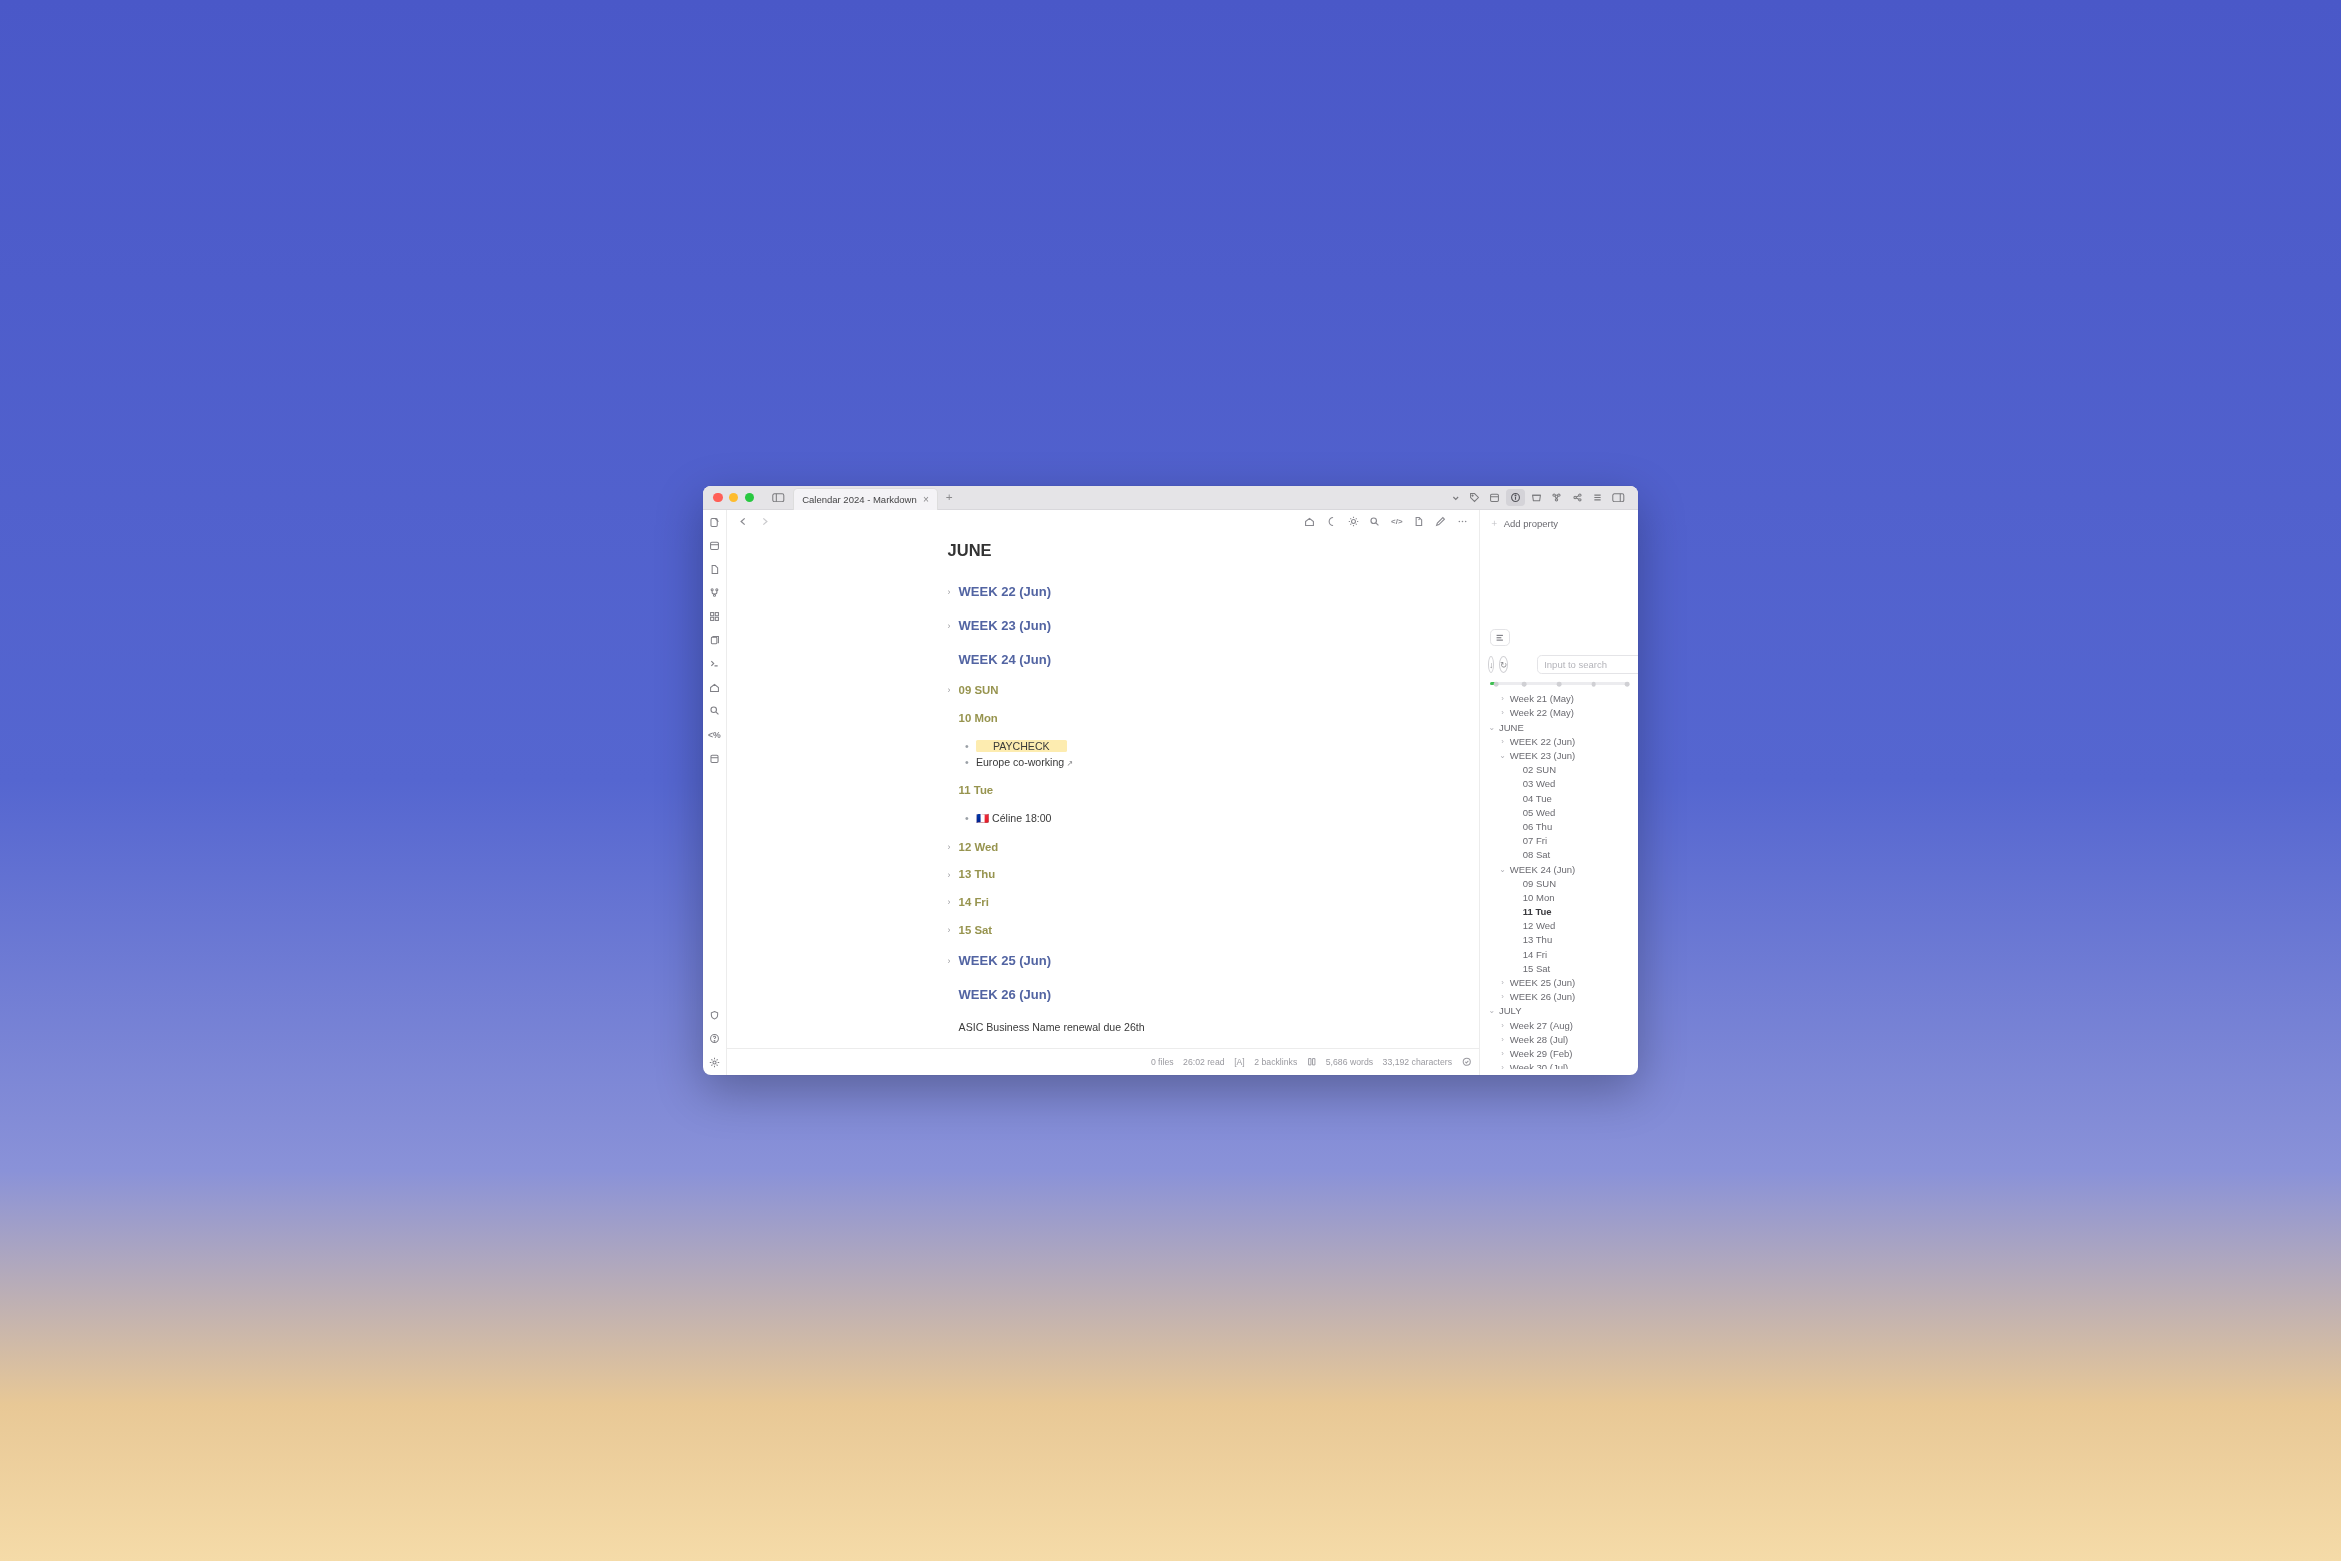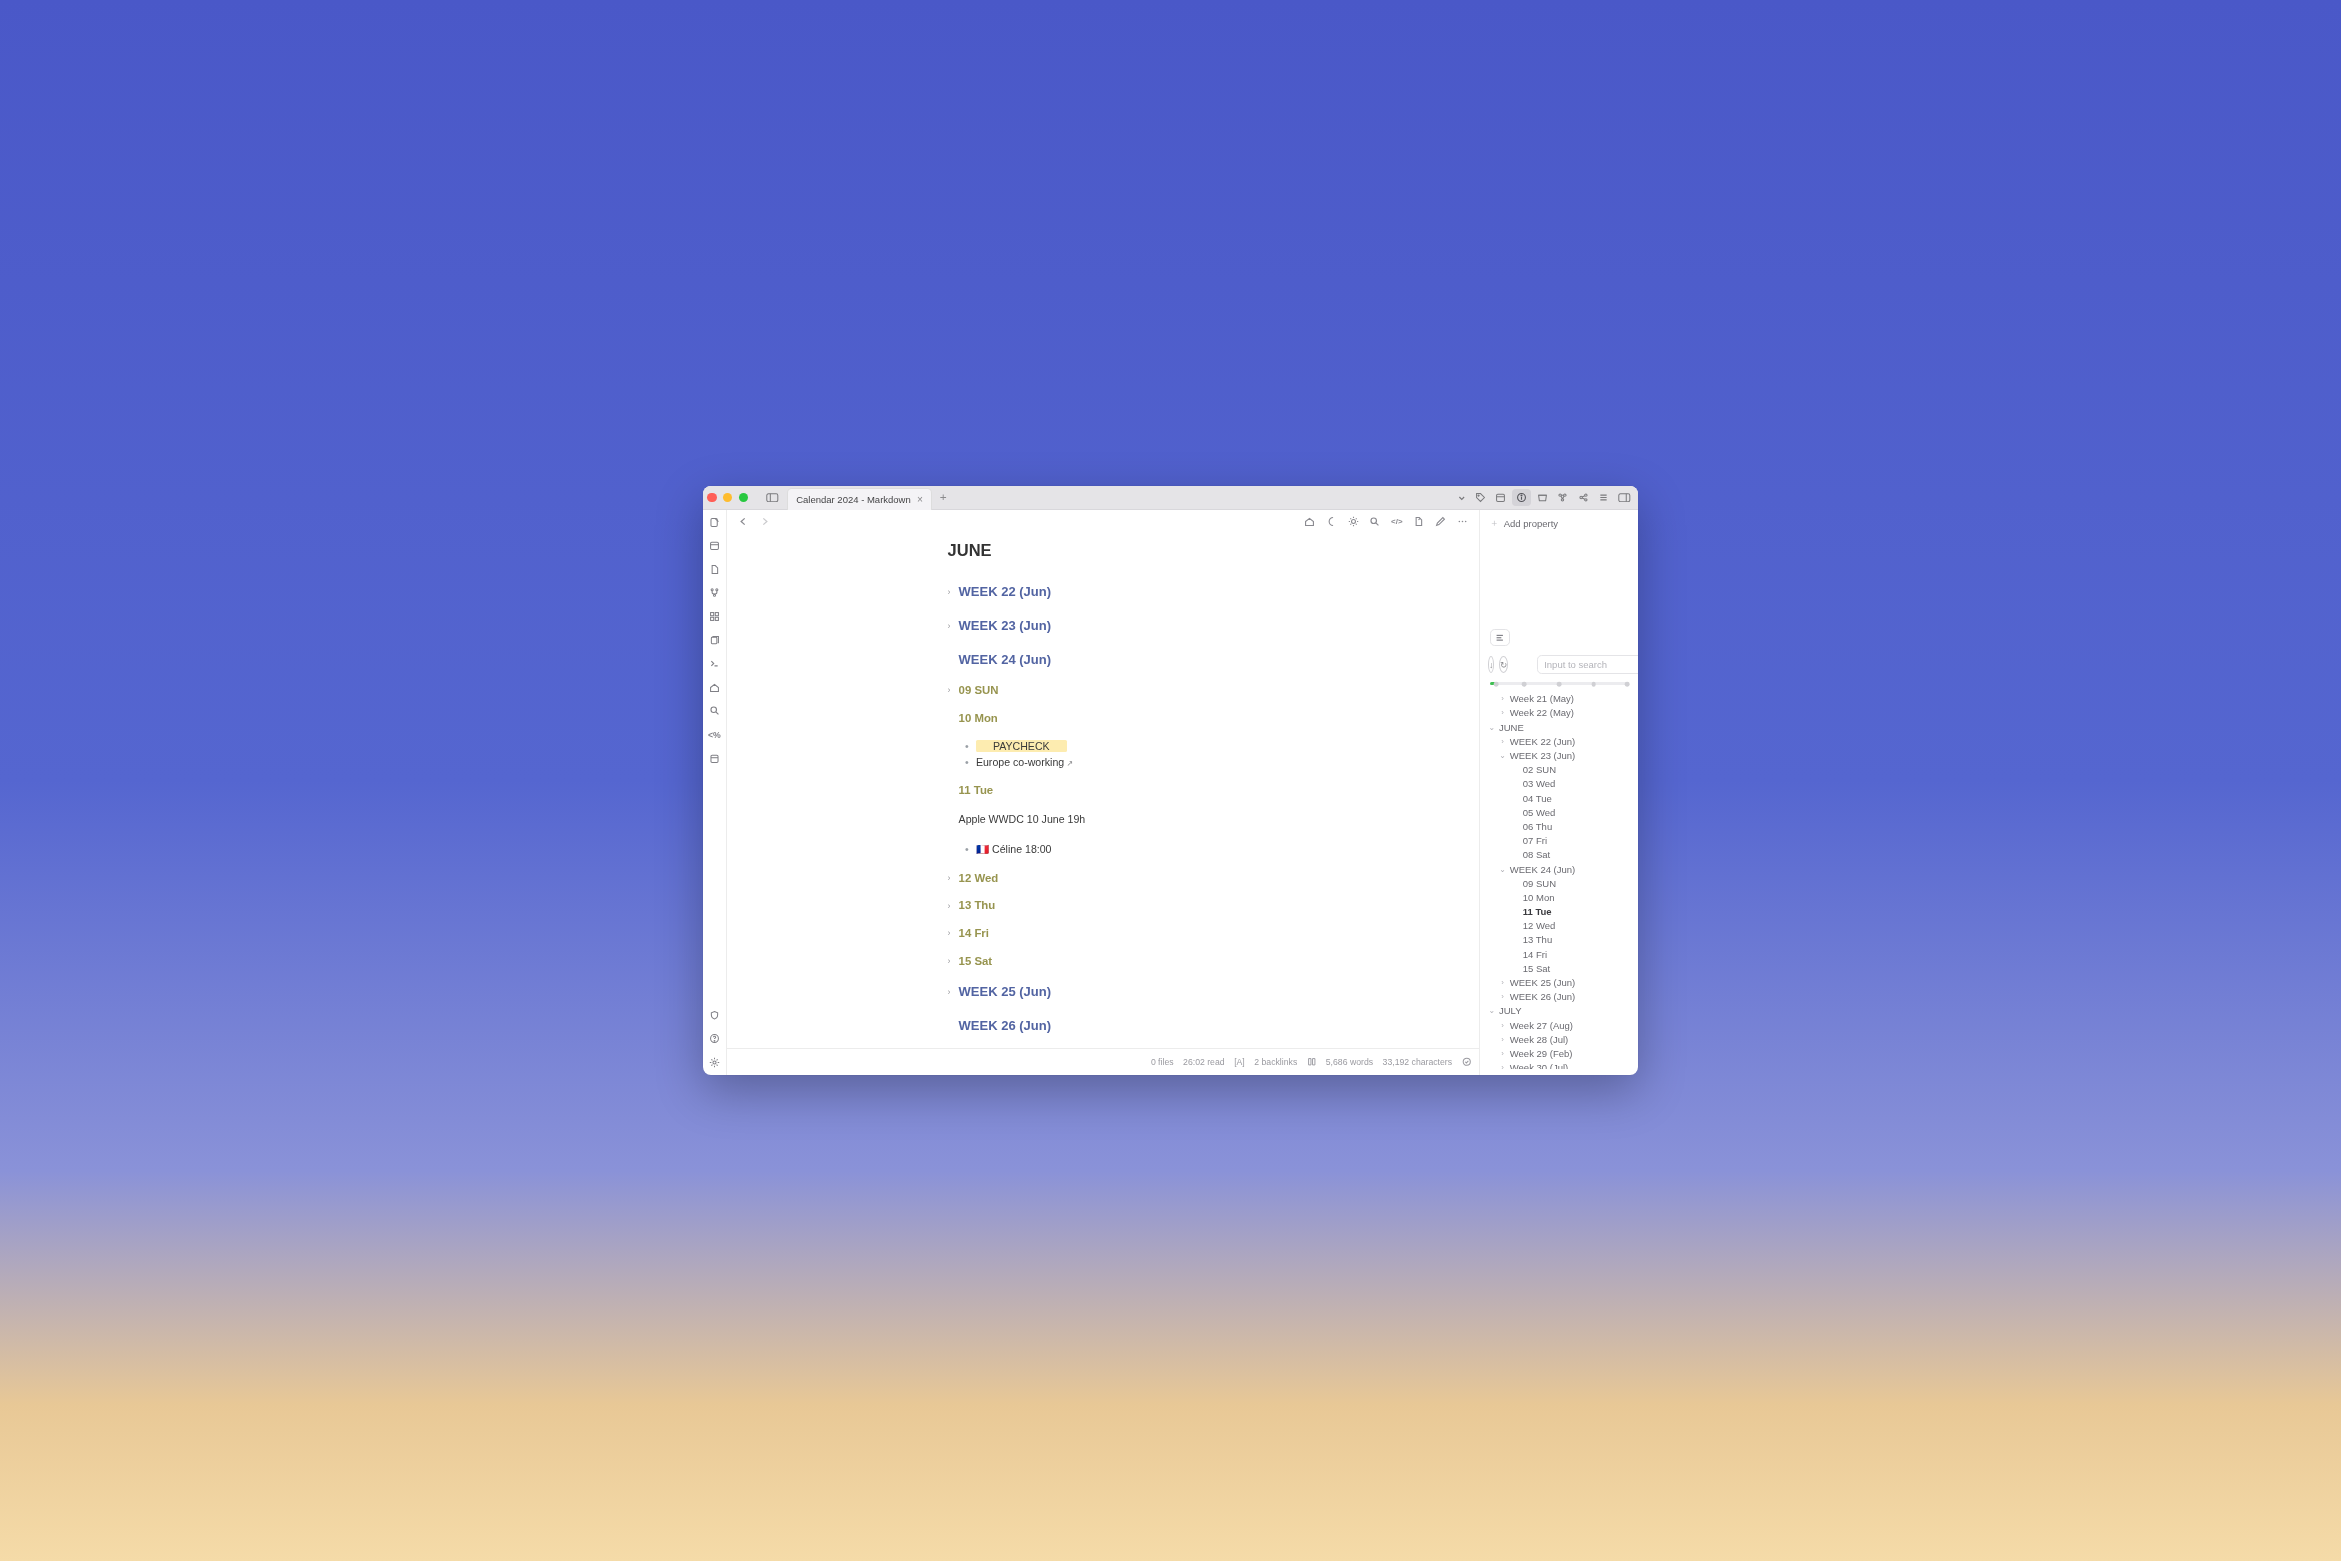--- a/index.html
+++ b/index.html
@@ -1,18 +1,18 @@
 <!DOCTYPE html>
 <html style="font-size:12.6px"><head>
 <meta charset="utf-8">
 <style>
 * { box-sizing: border-box; margin: 0; padding: 0; font-family: -apple-system, BlinkMacSystemFont, "Segoe UI", Helvetica, Arial, sans-serif; }
 body { background: linear-gradient(to bottom, #4a58c8 0%, #5566d0 50%, #8a92d8 75%, #e8c896 90%, #f5dba8 100%); height: 100vh; display: flex; align-items: center; justify-content: center; font-size: 10.2px; }
 .window { width: 935px; height: 589px; background: #fff; border-radius: 7.9px; box-shadow: 0 15.8px 47px rgba(0,0,0,.28), 0 0 0 0.4px rgba(0,0,0,.06); overflow: hidden; display: flex; flex-direction: column; }
-.titlebar { height: 23.6px; background: #e5e4e7; display: flex; align-items: center; padding: 0 4px; border-bottom: 0.8px solid #d8d7db; flex: 0 0 auto; position: relative; }
+.titlebar { height: 23.6px; background: #e5e4e7; display: flex; align-items: center; padding: 0 10px; border-bottom: 0.8px solid #d8d7db; flex: 0 0 auto; position: relative; }
 .traffic { display: flex; gap: 6.3px; align-items: center; }
 .dot { width: 9.5px; height: 9.5px; border-radius: 50%; }
 .dot.red { background: #ff5f57; } .dot.yellow { background: #febc2e; } .dot.green { background: #28c840; }
 .tb-sidebar-toggle { margin-left: 17.3px; width: 14px; display: flex; align-items: center; justify-content: center; color: #7a7a7d; }
 .tab { margin-left: 7.9px; height: 22px; background: #f4f3f6; border-radius: 4.7px 4.7px 0 0; padding: 0 7.9px; display: flex; align-items: center; gap: 6.3px; color: #454547; font-size: 9.5px; position: relative; top: 1.6px; border: 0.8px solid #ddd; border-bottom: none; }
 .tab .close { color: #8a8a8c; font-size: 10.2px; }
 .tab-add { margin-left: 7.9px; color: #8a8a8c; font-size: 11.8px; }
 .tb-spacer { flex: 1; }
 .tb-right { display: flex; align-items: center; gap: 1.6px; }
 .tb-ic { width: 19px; height: 17.3px; display: flex; align-items: center; justify-content: center; color: #7a7a7d; border-radius: 3.9px; }
@@ -317,24 +317,20 @@
 
           <ul class="bullets">
             <li><span class="hl">PAYCHECK</span></li>
             <li><span class="lnk">Europe co-working</span><span class="ext">↗</span></li>
           </ul>
 
           <div class="row">
               <span class="caret-sp"></span>
               <div class="h3">11 Tue</div>
             </div>
-          <div class="row">
-              <span class="caret-sp"></span>
-              <div class="para">Apple WWDC 10 June 19h</div>
-            </div>
           <ul class="bullets">
             <li><span>🇫🇷 Céline 18:00</span></li>
           </ul>
 
           <div class="row">
               <span class="caret">›</span>
               <div class="h3">12 Wed</div>
             </div>
           <div class="row">
               <span class="caret">›</span>

